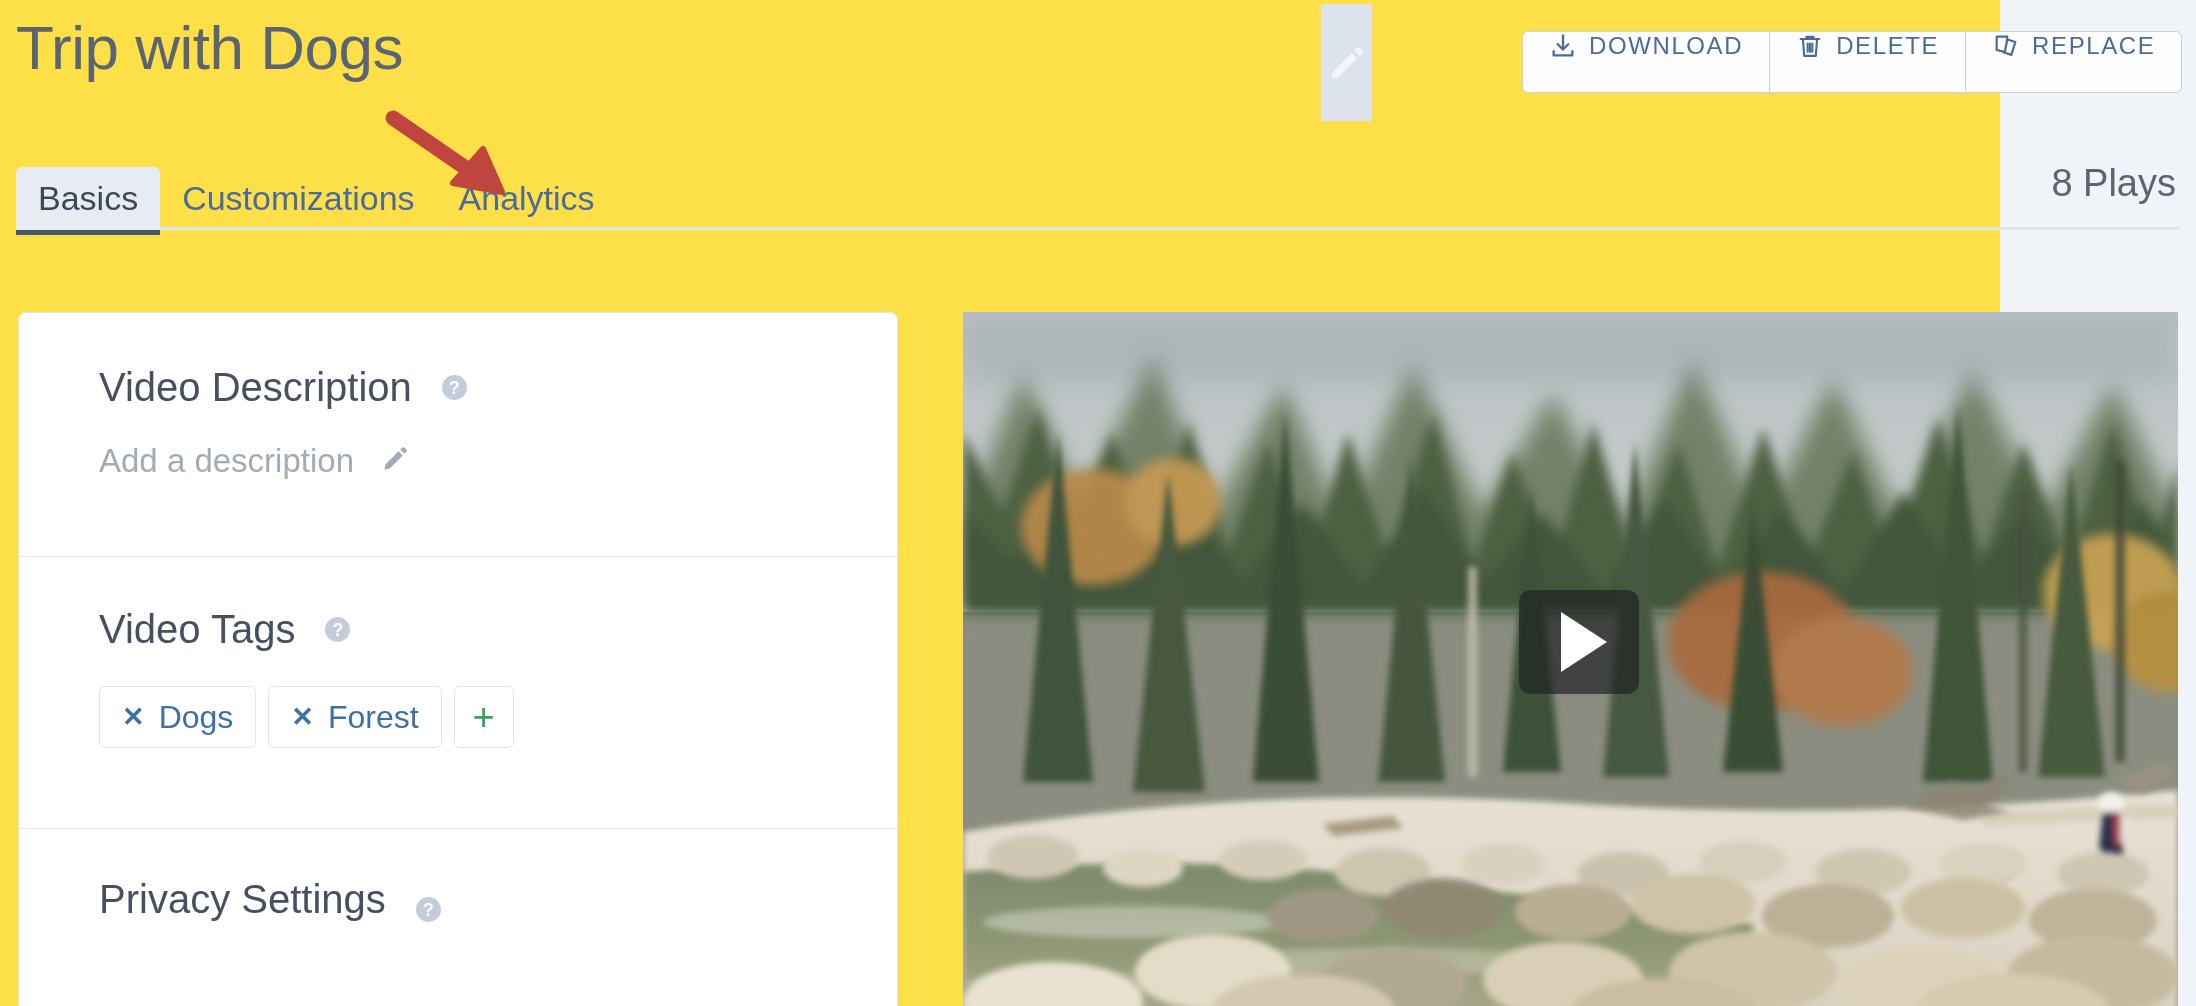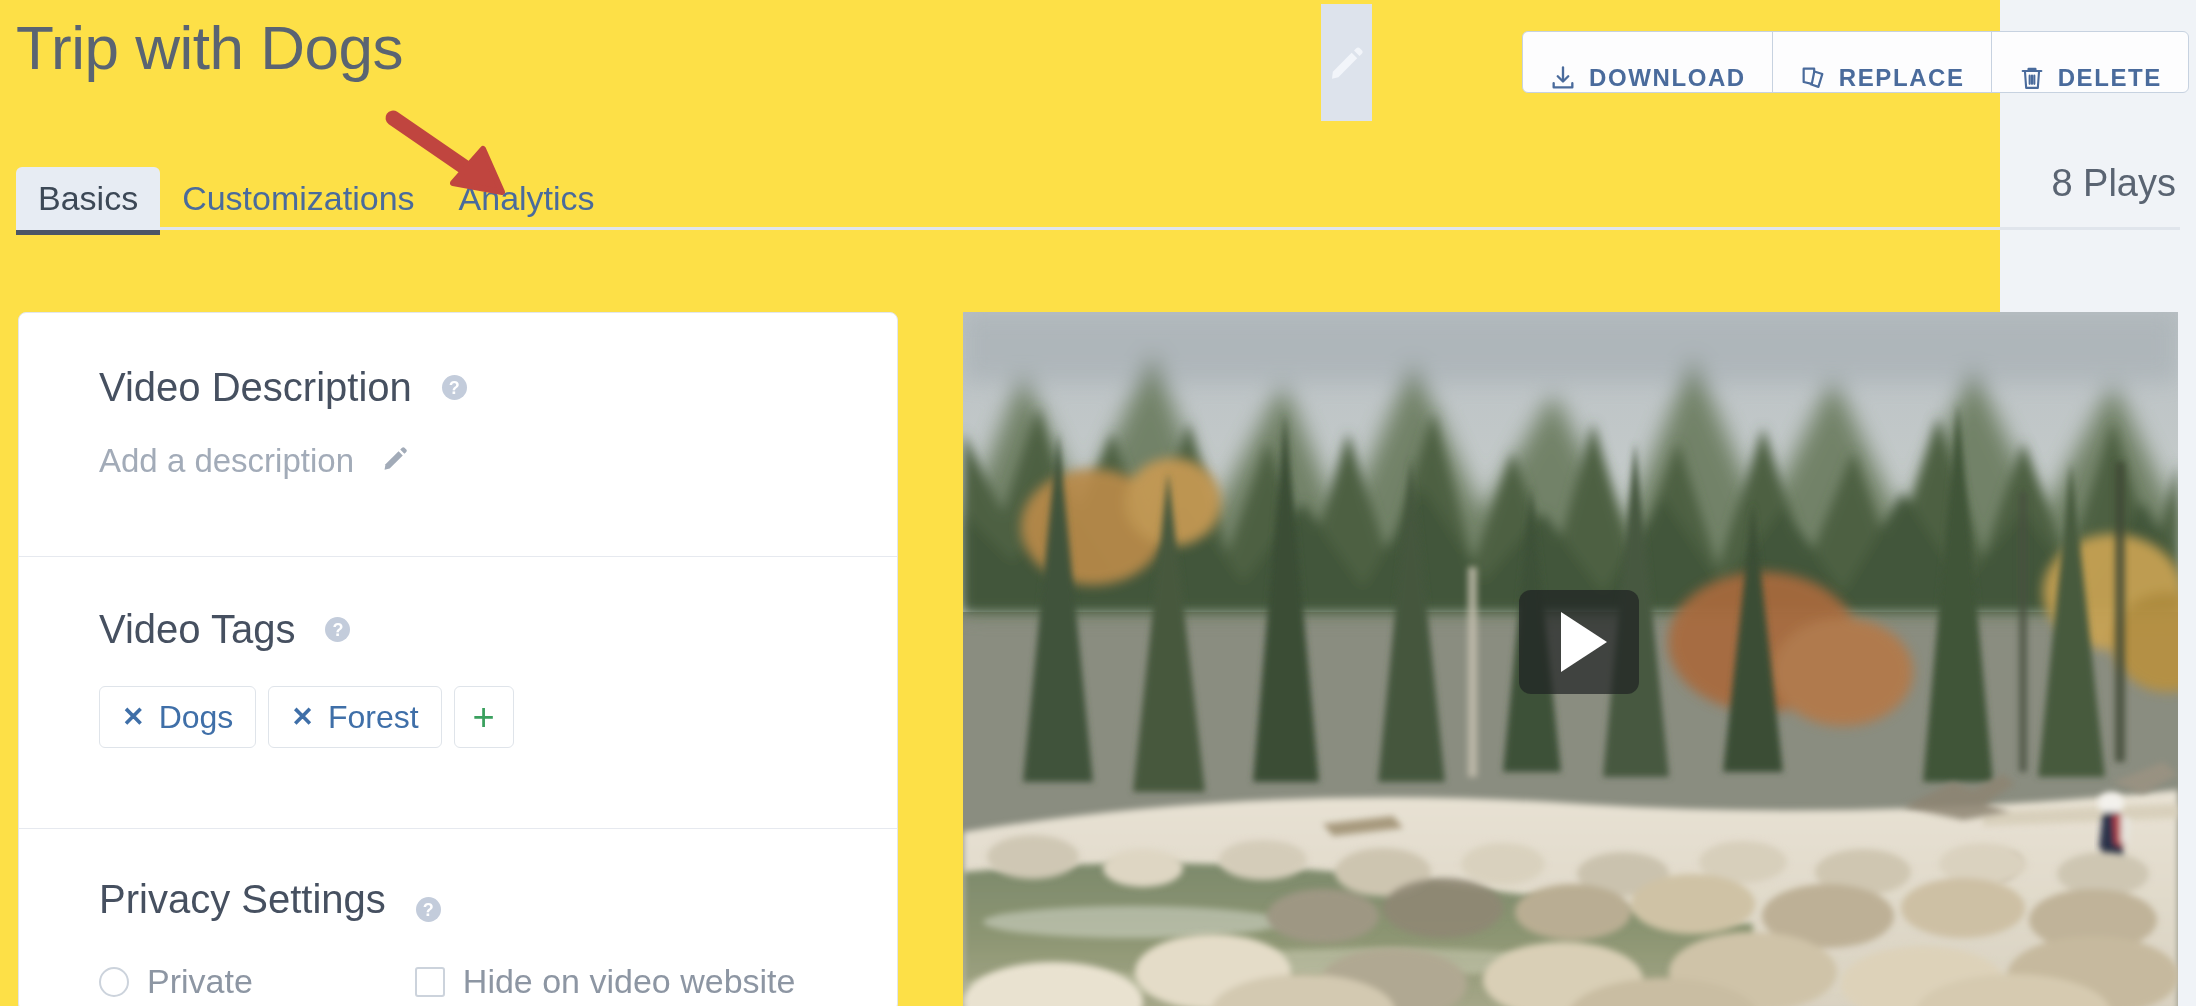--- a/index.html
+++ b/index.html
@@ -51,31 +51,31 @@
     left: 1522px; top: 31px;
     height: 62px;
     display: flex;
     background: #fdfdfe;
     border: 1px solid #c7d2e0;
     border-radius: 6px;
     overflow: hidden;
   }
   .tbtn {
     display: flex;
-    align-items: flex-end;
+    align-items: flex-start;
     gap: 12px;
     padding: 0 26px;
     height: 100%;
     background: transparent;
     border: none;
     border-left: 1px solid #c7d2e0;
     color: #4a6b9c;
     font-family: "Liberation Sans", sans-serif;
     font-size: 24px;
-    font-weight: bold;
+    font-weight: normal;
     letter-spacing: 1.6px;
     cursor: pointer;
     white-space: nowrap;
   }
   .tbtn:first-child { border-left: none; }
   .tbtn .ticon { display: flex; align-items: center; }
 
   
   .tabs-bar {
     position: absolute;
@@ -318,38 +318,38 @@
             <path d="M12 3 v11"></path>
               <path d="M7.5 10.5 L12 15 L16.5 10.5"></path>
               <path d="M4 16.5 v3.5 h16 v-3.5"></path>
           </svg>
         </span>
         <span>DOWNLOAD</span>
       </button>
 
       <button class="tbtn">
         <span class="ticon">
-          <svg width="28" height="28" viewBox="0 0 24 24" fill="none" stroke="#4a6b9c" stroke-width="1.9" stroke-linejoin="round">
-            <path d="M4 4 h9 v3 l-2 10 -7 -1.6 Z"></path>
-            <path d="M13.2 6.4 L20 8.6 L16.6 19.6 L9.4 17.2"></path>
-          </svg>
-        </span>
-        <span>REPLACE</span>
-      </button>
-
-      <button class="tbtn">
-        <span class="ticon">
           <svg width="28" height="28" viewBox="0 0 24 24" fill="none" stroke="#4a6b9c" stroke-width="1.8" stroke-linecap="round" stroke-linejoin="round">
             <path d="M4 6 h16"></path>
             <path d="M9 6 V4.2 h6 V6"></path>
             <path d="M6 6.8 L7 20.5 h10 L18 6.8"></path>
             <path d="M10 10 v7 M12 10 v7 M14 10 v7"></path>
           </svg>
         </span>
         <span>DELETE</span>
+      </button>
+
+      <button class="tbtn">
+        <span class="ticon">
+          <svg width="28" height="28" viewBox="0 0 24 24" fill="none" stroke="#4a6b9c" stroke-width="1.9" stroke-linejoin="round">
+            <path d="M4 4 h9 v3 l-2 10 -7 -1.6 Z"></path>
+            <path d="M13.2 6.4 L20 8.6 L16.6 19.6 L9.4 17.2"></path>
+          </svg>
+        </span>
+        <span>REPLACE</span>
       </button>
     </div>
   </div>
 
   <div class="tabs-bar">
     <div class="tabs-underline"></div>
     <div class="tabs">
       <button class="tab active">Basics</button>
       <button class="tab">Customizations</button>
       <button class="tab">Analytics</button>
@@ -390,30 +390,20 @@
           <span>Forest</span>
         </div>
         <div class="tag-add">+</div>
       </div>
     </div>
 
     <div class="section sec-privacy">
       <div class="sec-title">
         <span>Privacy Settings</span>
         <span class="help">?</span>
-      </div>
-      <div class="privacy-row">
-        <div class="opt">
-          <span class="radio"></span>
-          <span>Private</span>
-        </div>
-        <div class="opt second">
-          <span class="checkbox"></span>
-          <span>Hide on video website</span>
-        </div>
       </div>
     </div>
 
   </div>
 
   <div class="video">
     <svg class="vlayer" viewBox="0 0 1215 700" preserveAspectRatio="none">
       <defs>
         <linearGradient id="skyG" x1="0" y1="0" x2="0" y2="1">
           <stop offset="0" stop-color="#b9c0c4"></stop>

